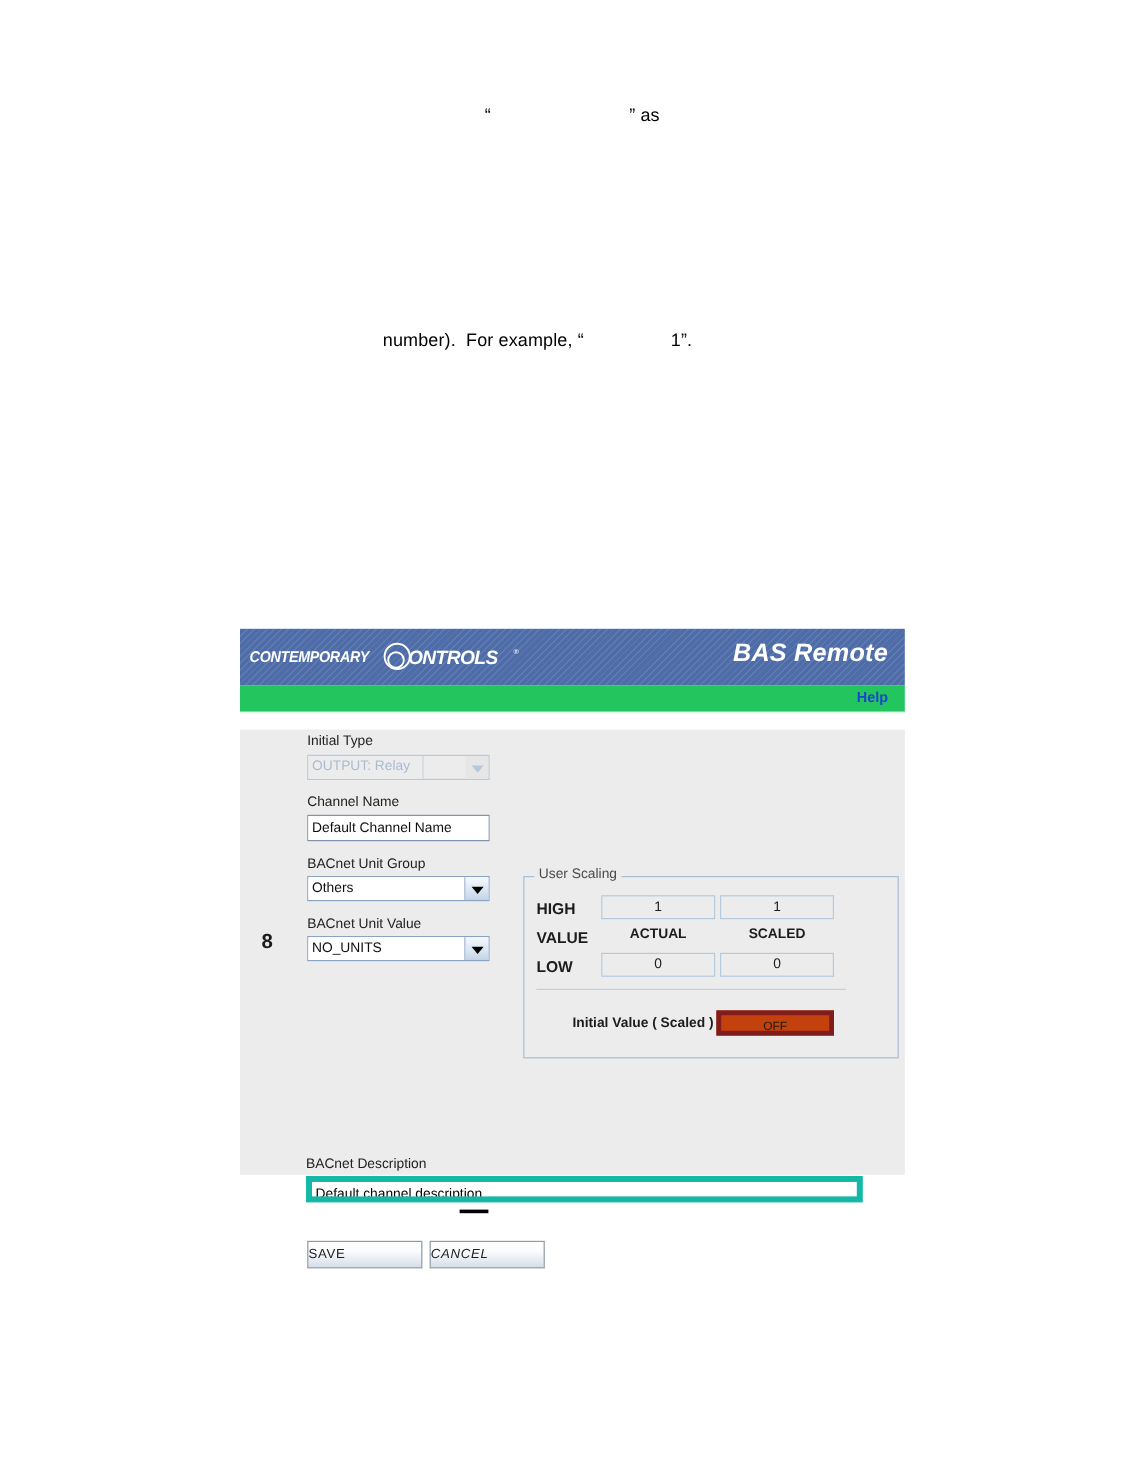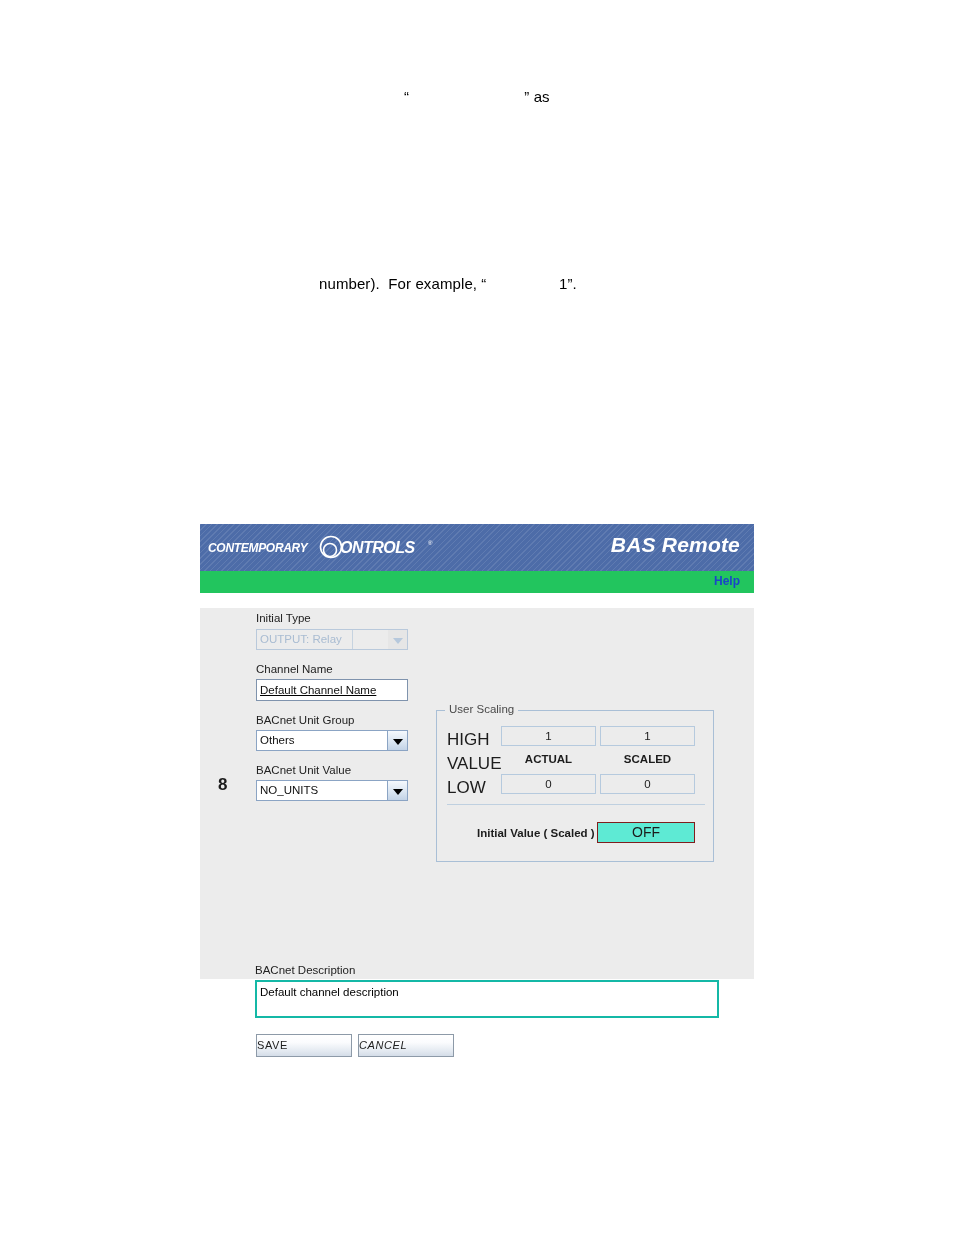--- a/index.html
+++ b/index.html
@@ -232,43 +232,43 @@
   .txt .field {
     background: #ffffff;
     color: #101010;
     line-height: 20px;
   }
 
   
   .scaling {
     position: absolute;
     left: 236px;
-    top: 102px;
-    width: 278px;
+    top: 122px;
+    width: 313px;
     height: 152px;
     border: 1px solid #a9bfd6;
     box-sizing: border-box;
     background: transparent;
     padding-left: 40px;
   }
   .scaling-legend {
     position: absolute;
     left: 8px;
     top: -8px;
     background: #ececec;
     padding: 0 4px;
     font-family: "Liberation Sans", sans-serif;
     font-size: 11.5px;
     color: #4a4a4a;
   }
   .row-label {
     position: absolute;
     font-family: "Liberation Sans", sans-serif;
-    font-size: 17px;
-    font-weight: normal;
+    font-size: 13px;
+    font-weight: bold;
     color: #1c1c1c;
   }
   .col-head {
     position: absolute;
     font-family: "Liberation Sans", sans-serif;
     font-size: 11.5px;
     font-weight: bold;
     color: #1c1c1c;
     text-align: center;
     width: 95px;
@@ -303,39 +303,39 @@
     font-weight: bold;
     color: #1c1c1c;
   }
   .initial-box {
     position: absolute;
     left: 160px;
     top: 111px;
     width: 98px;
     height: 21px;
     box-sizing: border-box;
-    border: 1px solid #7f1d1d;
-    background: #5eead4;
-    color: #1c1c1c;
-    font-family: "Liberation Sans", sans-serif;
-    font-size: 14px;
+    border: 4px solid #7f1d1d;
+    background: #c2410c;
+    color: #1c1c1c;
+    font-family: "Liberation Sans", sans-serif;
+    font-size: 10px;
     line-height: 19px;
     text-align: center;
   }
 
   
   #desc-label { left: 55px; top: 356px; }
   .desc-input {
     position: absolute;
     left: 55px;
     top: 372px;
     width: 464px;
-    height: 38px;
-    box-sizing: border-box;
-    border: 2px solid #14b8a6;
+    height: 22px;
+    box-sizing: border-box;
+    border: 5px solid #14b8a6;
     background: #ffffff;
   }
   .desc-input .field {
     line-height: 20px;
   }
 
   
   .btn {
     position: absolute;
     height: 23px;
@@ -386,21 +386,21 @@
 
     <div class="step-number">8</div>
 
     <div class="field-label" style="left:56px; top:4px;">Initial Type</div>
     <div class="widget sel-disabled" style="left:56px; top:21px; width:152px;gap:35px;">
       <div class="field">OUTPUT: Relay</div>
       <div class="arrow-btn"></div>
     </div>
 
     <div class="field-label" style="left:56px; top:55px;">Channel Name</div>
-    <div class="widget txt" style="left:56px; top:71px; width:152px;text-decoration:underline;">
+    <div class="widget txt" style="left:56px; top:71px; width:152px;">
       <div class="field">Default Channel Name</div>
     </div>
 
     <div class="field-label" style="left:56px; top:106px;">BACnet Unit Group</div>
     <div class="widget sel" style="left:56px; top:122px; width:152px;">
       <div class="field">Others</div>
       <div class="arrow-btn"></div>
     </div>
 
     <div class="field-label" style="left:56px; top:156px;">BACnet Unit Value</div>

